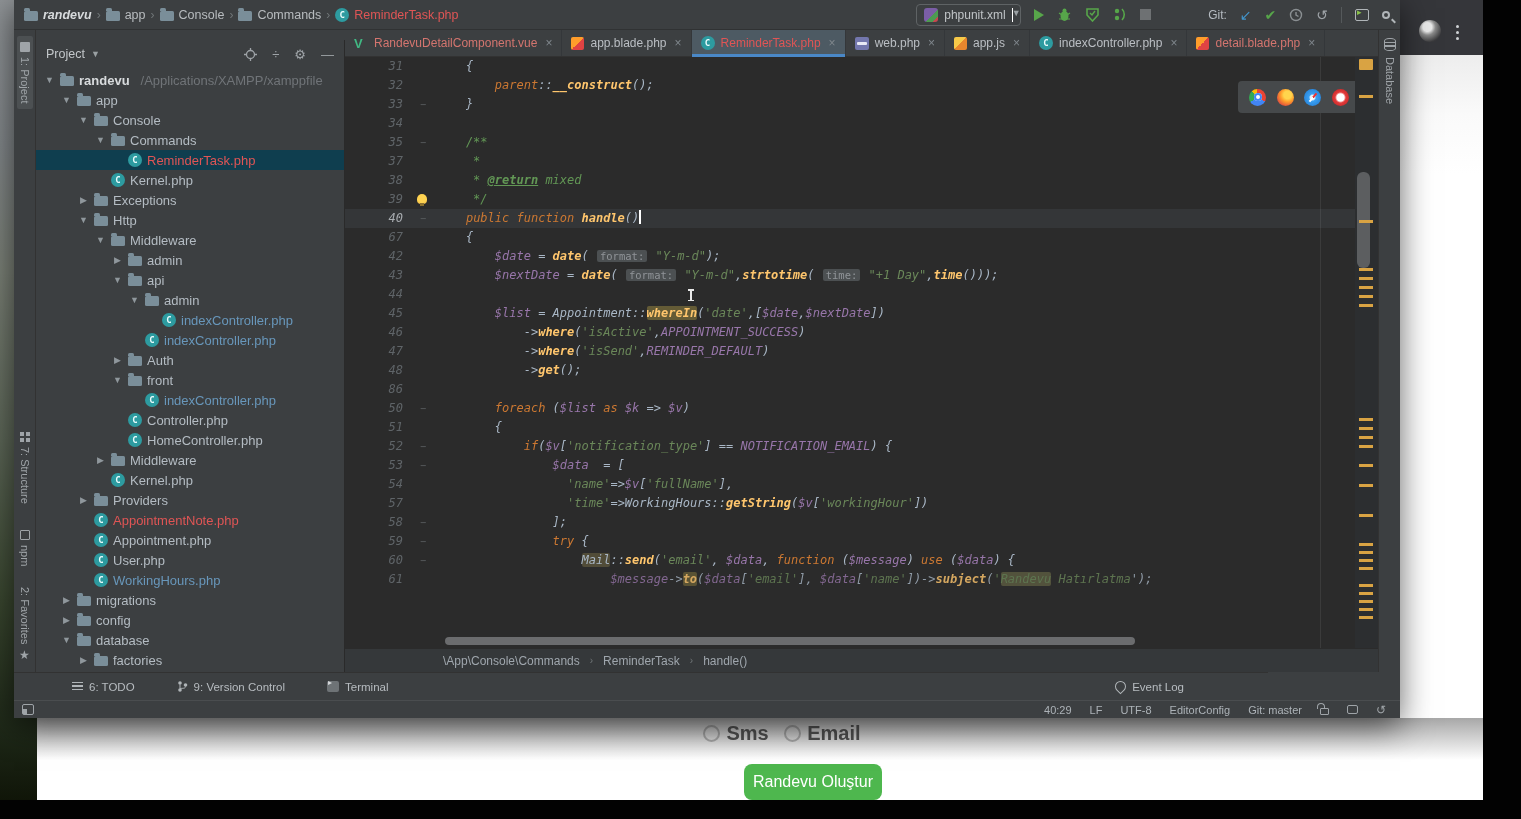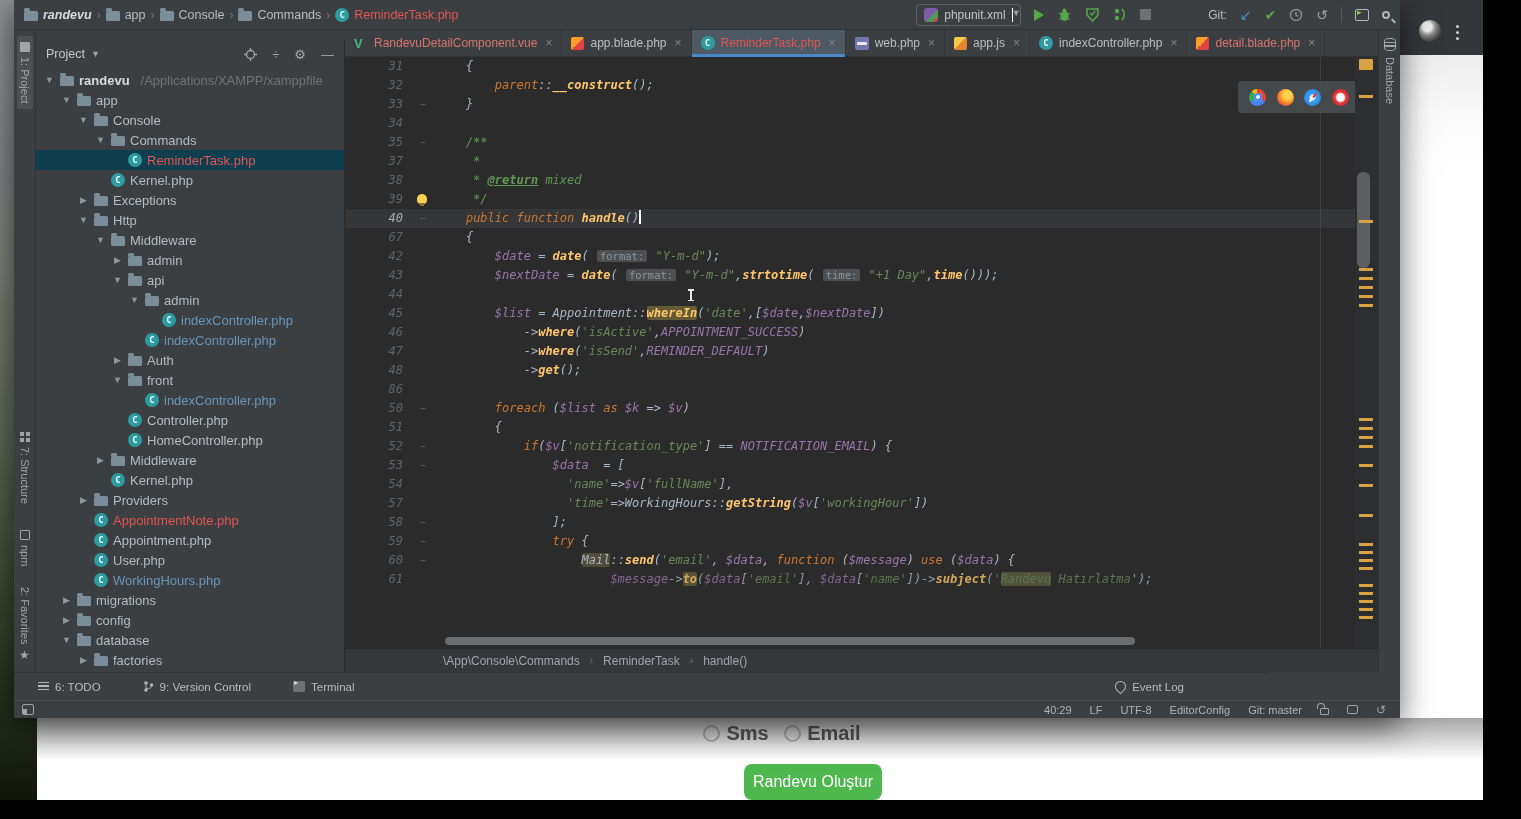--- a/index.html
+++ b/index.html
@@ -160,21 +160,21 @@
   .db-ic::after { content:""; position:absolute; left:-0.5px; top:6px; width:11px; height:1.5px; background:#9fa4a8; }
 
   
   #crumbbar { position:absolute; left:331px; top:648px; width:1033px; height:24px; background:#35383a;
     border-top:1px solid #2b2b2b; display:flex; align-items:center; padding-left:98px; gap:10px;
     font-size:12px; color:#9fa6ad; }
   #crumbbar .sep { color:#6f7577; font-size:10px; }
 
   
   #bottombar { position:absolute; left:0; top:672px; width:1254px; height:28px; background:#3c3f41;
-    border-top:1px solid #323232; display:flex; align-items:center; padding-left:24px; gap:42px;
+    border-top:1px solid #323232; display:flex; align-items:center; padding-left:58px; gap:42px;
     font-size:11.5px; color:#b7bcc0; }
   .bb-item { display:flex; align-items:center; gap:6px; }
   .ic-todo { width:11px; height:9px; background:repeating-linear-gradient(180deg,#b0b5b8 0 1.5px,transparent 1.5px 3.5px); }
   .ic-term2 { width:12px; height:11px; background:#6e7376; border-radius:2px; position:relative; }
   .ic-term2::after { content:"▸"; position:absolute; left:1px; top:-3px; font-size:8px; color:#d7dadd; }
   #event-log { margin-left:auto; margin-right:84px; display:flex; align-items:center; gap:6px; }
   .bubble { width:11px; height:11px; border:1.5px solid #b0b5b8; border-radius:50% 50% 50% 0; transform:rotate(-45deg); }
   #statusbar { position:absolute; left:0; top:700px; width:1386px; height:18px; background:#3c3f41;
     border-top:1px solid #4a4d4f; display:flex; align-items:center; font-size:11px; color:#adb3b8; }
   #sb-left { margin-left:8px; width:12px; height:11px; border:1.5px solid #9fa4a8; border-radius:2px; position:relative; }

